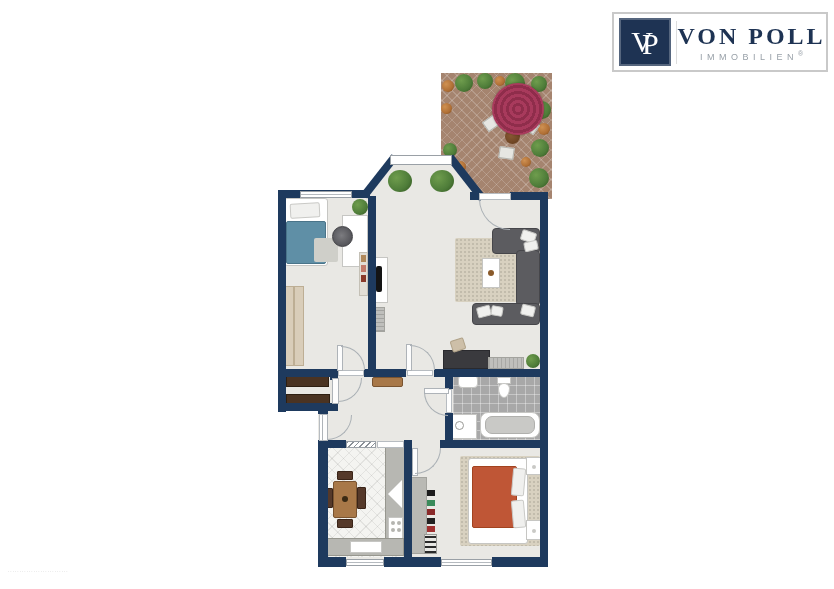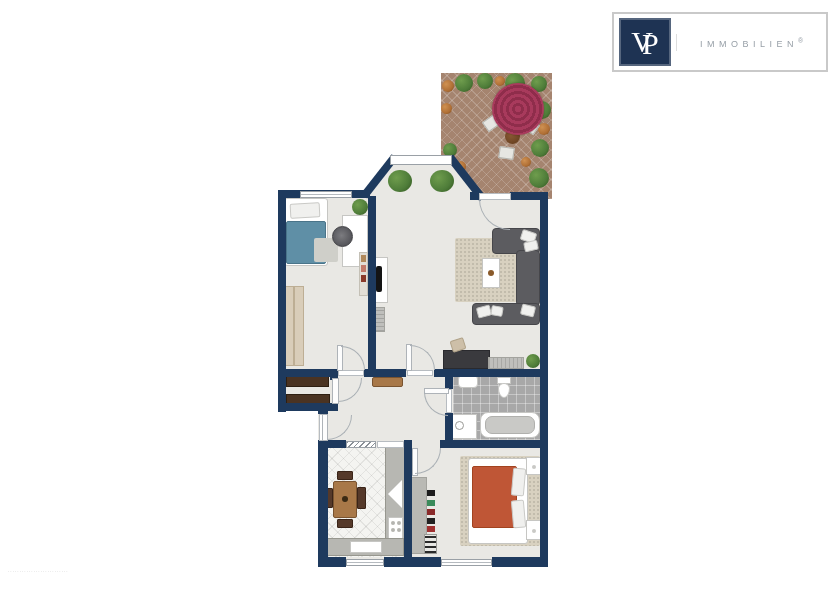--- a/index.html
+++ b/index.html
@@ -63,20 +63,21 @@
 <body>
 
 <div id="canvas">
 
   <div id="logo">
     <div id="vp-square">
       <span class="v">V</span>
       <span class="p">P</span>
     </div>
     <div id="logo-text">
+      <div id="brand">VON POLL</div>
       <div id="subtitle"><span>IMMOBILIEN</span><sup>®</sup></div>
     </div>
   </div>
 
   <div class="terr" style="left:441px;top:73px;width:111px;height:126px;
               clip-path:polygon(0 0,100% 0,100% 100%,35% 100%,9% 69%,0 69%);">
     <div class="plant o" style="left:1px;top:7px;width:12px;height:12px;"></div>
     <div class="plant" style="left:14px;top:1px;width:18px;height:18px;"></div>
     <div class="plant" style="left:36px;top:0;width:16px;height:16px;"></div>
     <div class="plant o" style="left:54px;top:3px;width:10px;height:10px;"></div>

